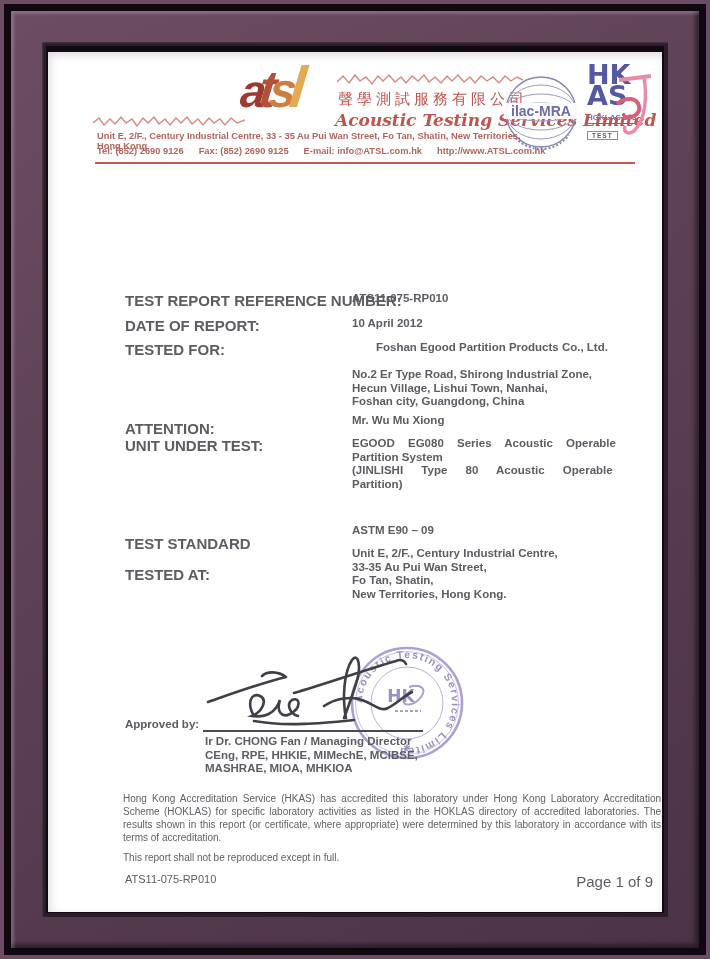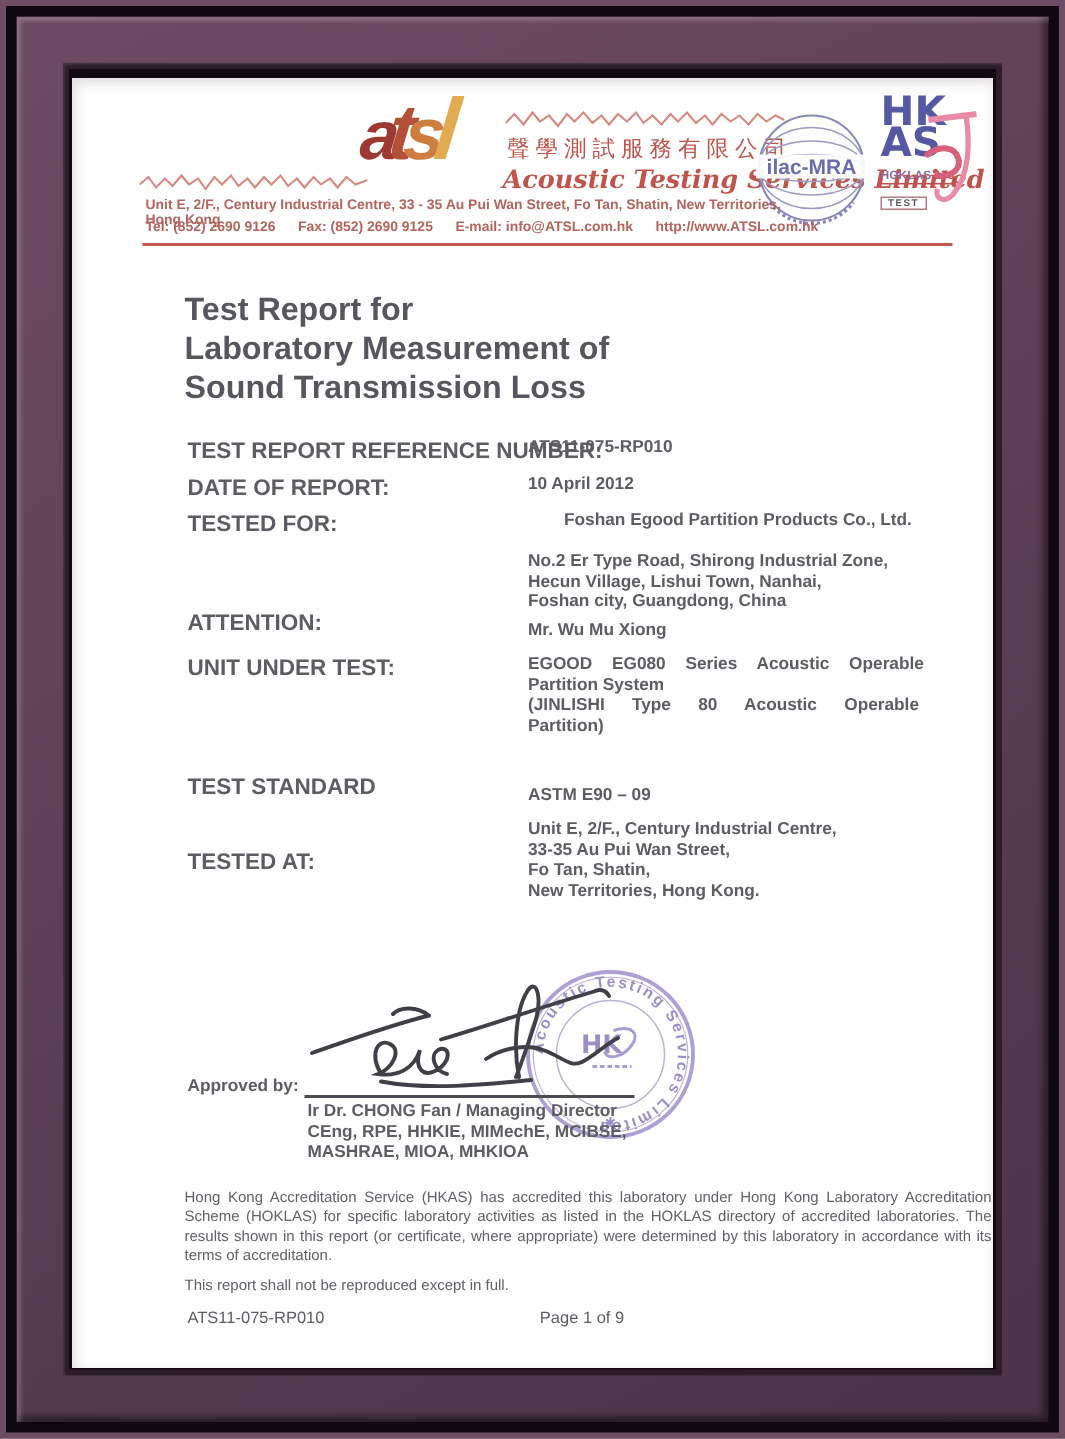--- a/index.html
+++ b/index.html
@@ -60,21 +60,21 @@
   .approved-by{left:77px;top:666px;font-size:11.5px;font-weight:bold;color:#5c5c63;}
   .sig-line{left:155px;top:678px;width:220px;height:1.5px;background:#4a4a52;}
   .sig-svg{left:148px;top:598px;}
   .stamp{left:301px;top:593px;opacity:.88;}
   .approver{left:157px;top:683px;font-size:11.5px;font-weight:bold;color:#5c5c63;line-height:13.5px;}
   
   .accred{left:75px;top:740px;width:538px;font-size:10px;color:#606067;line-height:13px;
     text-align:justify;}
   .repro{left:75px;top:800px;font-size:10px;color:#606067;}
   .repnum{left:77px;top:821px;font-size:11px;color:#5c5c63;}
-  .pagenum{left:75px;top:821px;width:530px;text-align:center;font-size:11px;color:#5c5c63;}
+  .pagenum{left:75px;top:821px;width:530px;text-align:right;font-size:15px;color:#5c5c63;}
 </style>
 </head>
 <body>
 
 <div class="frame-rim"></div>
 <div class="frame-black"></div>
 <div class="frame-main"></div>
 <div class="frame-lip"></div>
 <div class="frame-gap"></div>
 
@@ -120,53 +120,48 @@
 
   <div class="abs hq-address">Unit E, 2/F., Century Industrial Centre, 33 - 35 Au Pui Wan Street, Fo Tan, Shatin, New Territories, Hong Kong</div>
   <div class="abs hq-contact">
     <span>Tel: (852) 2690 9126</span>
     <span>Fax: (852) 2690 9125</span>
     <span>E-mail: info@ATSL.com.hk</span>
     <span>http://www.ATSL.com.hk</span>
   </div>
   <div class="abs red-rule"></div>
 
-  <div class="abs title">
-    <div>Test Report for</div>
-    <div>Laboratory Measurement of</div>
-    <div>Sound Transmission Loss</div>
-  </div>
 
   <div class="abs lbl" style="top:240px;">TEST REPORT REFERENCE NUMBER:</div>
   <div class="abs val" style="top:240px;">ATS11-075-RP010</div>
 
   <div class="abs lbl" style="top:265px;">DATE OF REPORT:</div>
   <div class="abs val" style="top:265px;">10 April 2012</div>
 
   <div class="abs lbl" style="top:289px;">TESTED FOR:</div>
   <div class="abs val" style="top:289px;margin-left:24px;">Foshan Egood Partition Products Co., Ltd.</div>
 
   <div class="abs val" style="top:316px;">
     <div>No.2 Er Type Road, Shirong Industrial Zone,</div>
     <div>Hecun Village, Lishui Town, Nanhai,</div>
     <div>Foshan city, Guangdong, China</div>
   </div>
 
-  <div class="abs lbl" style="top:355px;">ATTENTION:</div>
+  <div class="abs lbl" style="top:368px;">ATTENTION:</div>
   <div class="abs val" style="top:362px;">Mr. Wu Mu Xiong</div>
 
   <div class="abs lbl" style="top:385px;">UNIT UNDER TEST:</div>
   <div class="abs val" style="top:385px;">
     <div class="js1">EGOOD EG080 Series Acoustic Operable</div>
     <div>Partition System</div>
     <div class="js2">(JINLISHI Type 80 Acoustic Operable</div>
     <div>Partition)</div>
   </div>
 
-  <div class="abs lbl" style="top:464px;text-align:center;">TEST STANDARD</div>
+  <div class="abs lbl" style="top:483px;text-align:center;">TEST STANDARD</div>
   <div class="abs val" style="top:472px;">ASTM E90 – 09</div>
 
   <div class="abs lbl" style="top:514px;">TESTED AT:</div>
   <div class="abs val" style="top:495px;">
     <div>Unit E, 2/F., Century Industrial Centre,</div>
     <div>33-35 Au Pui Wan Street,</div>
     <div>Fo Tan, Shatin,</div>
     <div>New Territories, Hong Kong.</div>
   </div>
 

